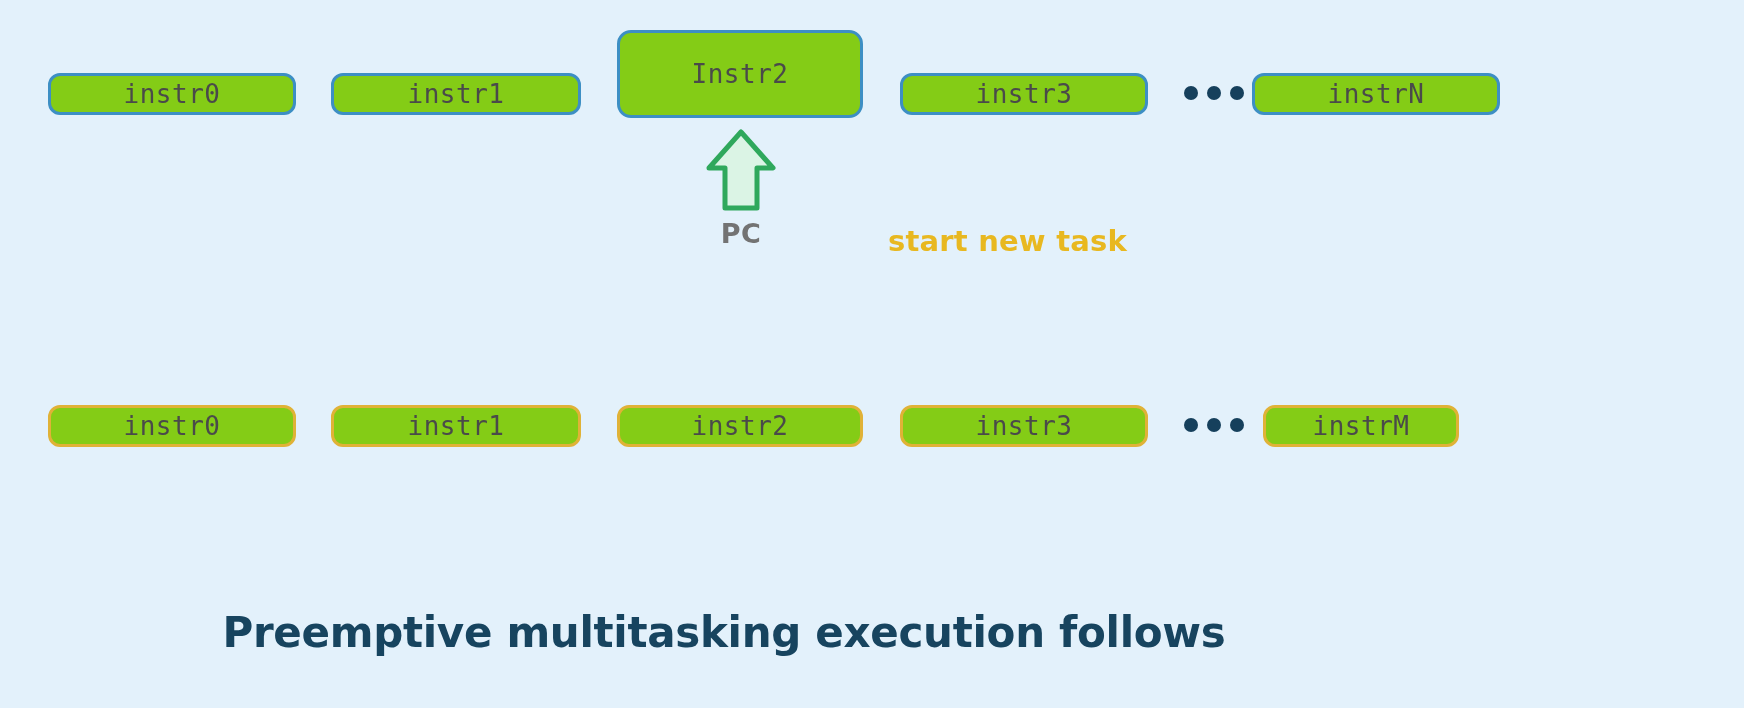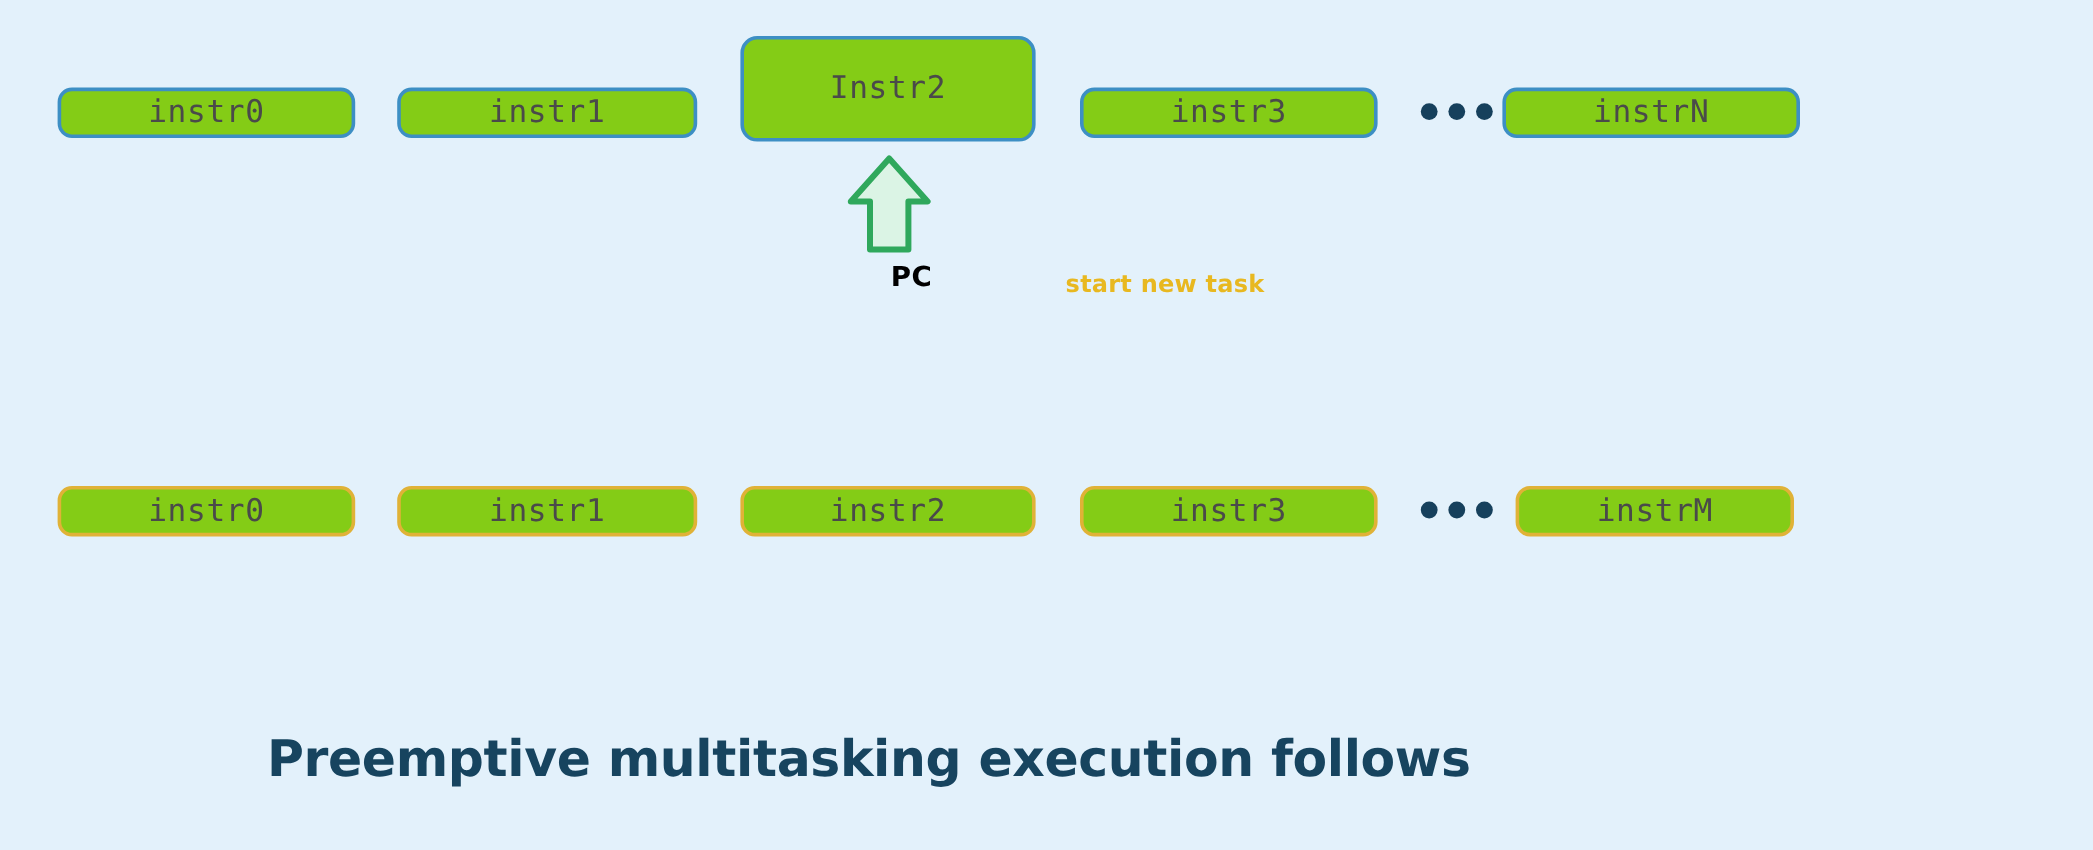--- a/index.html
+++ b/index.html
@@ -71,32 +71,32 @@
     left: 705px;
     top: 128px;
     width: 72px;
     height: 84px;
   }
   .pc-label {
     position: absolute;
     left: 705px;
     top: 218px;
     width: 72px;
-    text-align: right;
-    font-size: 23px;
+    text-align: center;
+    font-size: 27px;
     font-weight: bold;
-    color: #000000;
+    color: #737373;
     font-family: "DejaVu Sans", sans-serif;
     letter-spacing: 0.5px;
   }
   .start-task {
     position: absolute;
     left: 888px;
     top: 224px;
-    font-size: 20px;
+    font-size: 29px;
     font-weight: bold;
     color: #e8b820;
     font-family: "DejaVu Sans", sans-serif;
     letter-spacing: 0.2px;
     white-space: nowrap;
   }
 
   
   .caption {
     position: absolute;
@@ -171,20 +171,20 @@
     <div class="instr-box" style="left:900px; top:405px; width:248px; height:42px;">
       <span class="instr-line">instr3</span>
     </div>
 
     <div class="ellipsis" style="left:1184px; top:418px;">
       <span class="dot"></span>
       <span class="dot"></span>
       <span class="dot"></span>
     </div>
 
-    <div class="instr-box" style="left:1263px; top:405px; width:232px; height:42px;">
+    <div class="instr-box" style="left:1263px; top:405px; width:196px; height:42px;">
       <span class="instr-line">instrM</span>
     </div>
   </div>
 
   <div class="caption">Preemptive multitasking execution follows</div>
 
 </div>
 
 </body></html>

